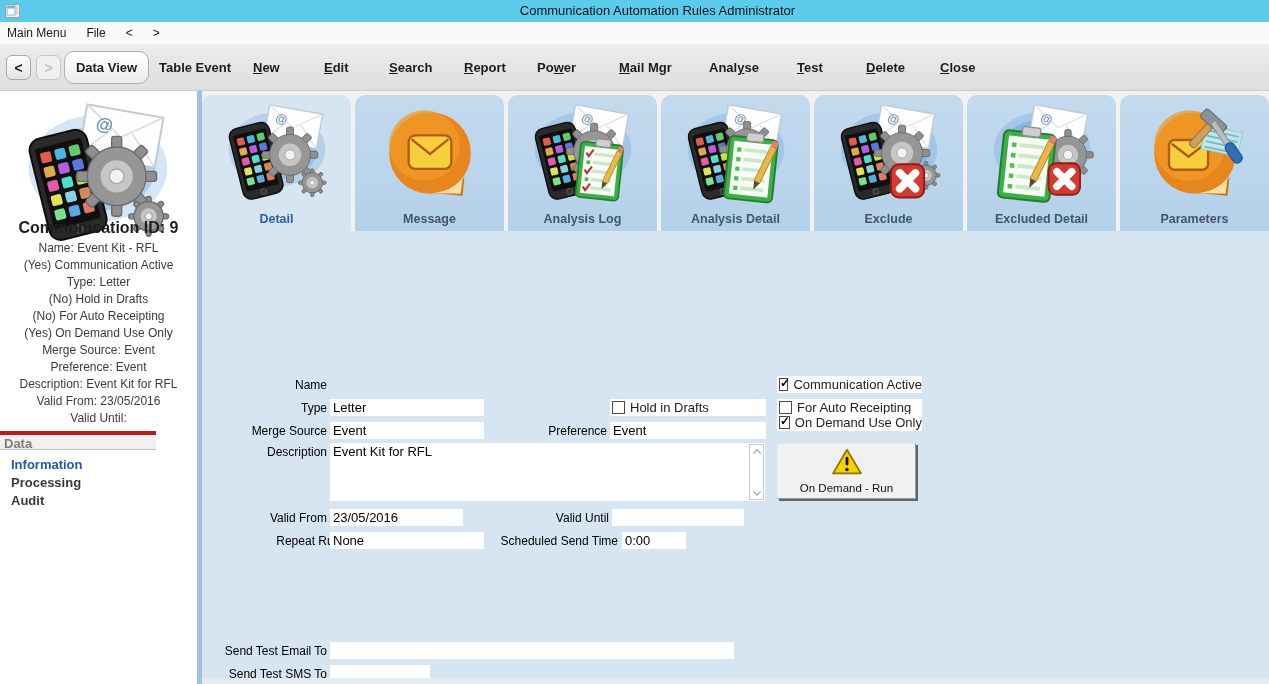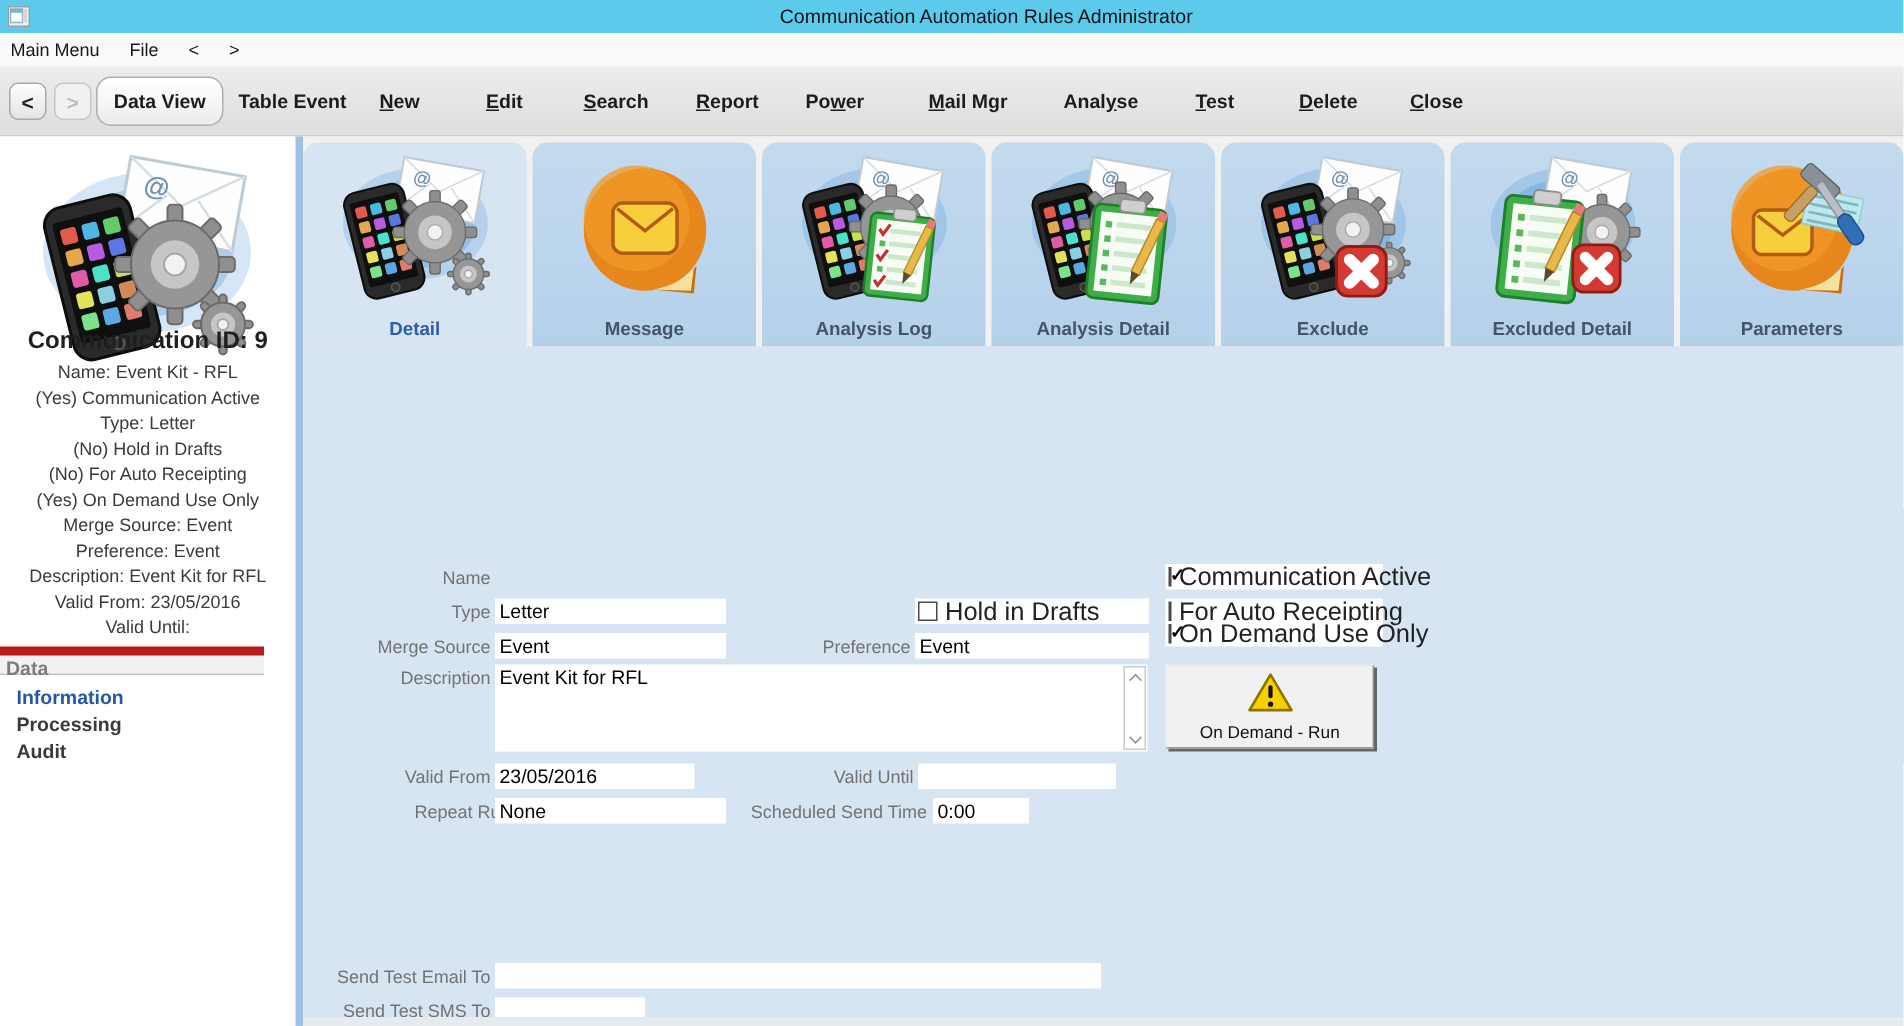--- a/index.html
+++ b/index.html
@@ -34,22 +34,22 @@
   .toolitem u{text-decoration:underline;}
 
   
   .sidebar{position:absolute;left:0;top:91px;width:197px;height:593px;background:#FFFFFF;}
   .splitter{position:absolute;left:197px;top:91px;width:5px;height:593px;background:#9FC2E2;}
   .side-icon{position:absolute;left:18px;top:8px;width:160px;height:118px;}
   .side-title{position:absolute;left:0;width:197px;top:128px;text-align:center;
     font-size:16px;font-weight:bold;color:#1E1E1E;}
   .side-lines{position:absolute;left:0;top:149px;width:197px;}
   .sline{height:17px;line-height:17px;text-align:center;font-size:12px;color:#3B3B3B;white-space:nowrap;}
-  .side-section{position:absolute;left:0;top:340px;width:176px;height:19px;background:#F1F1F1;
-    border-top:6px solid #b91c1c;border-bottom:1px solid #C5C5C5;
+  .side-section{position:absolute;left:0;top:340px;width:156px;height:19px;background:#F1F1F1;
+    border-top:4px solid #b91c1c;border-bottom:1px solid #C5C5C5;
     font-size:13px;font-weight:bold;color:#7C7C7C;padding-left:4px;line-height:17px;}
   .side-links{position:absolute;left:11px;top:365px;}
   .slink{height:18px;line-height:18px;font-size:13px;font-weight:bold;color:#3A3A3A;cursor:default;}
   .slink.active{color:#2458A6;}
 
   
   .content{position:absolute;left:202px;top:91px;width:1067px;height:593px;background:#F1F1F1;}
   .tabstrip{position:absolute;left:0;top:0;width:1067px;height:140px;display:flex;gap:4px;padding-top:4px;}
   .tab{width:149px;height:136px;border-radius:10px 10px 0 0;
     background:linear-gradient(#C3DAEE,#B4D1EA);position:relative;
@@ -57,30 +57,30 @@
   .tab.active{background:#D7E4F2;}
   .tab .ticon{margin-top:6px;width:116px;height:104px;}
   .tab .ticon svg{width:116px;height:104px;}
   .tab .tlabel{position:absolute;bottom:5px;font-size:12.5px;font-weight:bold;color:#44546A;white-space:nowrap;}
   .tab.active .tlabel{color:#2B5FA7;}
 
   .pane{position:absolute;left:0;top:140px;width:1067px;height:447px;background:#D7E4F2;}
   .bottomstrip{position:absolute;left:0;top:587px;width:1067px;height:6px;background:#E6EBF0;}
 
   
-  .flabel{position:absolute;font-size:12px;color:#737373;text-align:right;white-space:nowrap;}
+  .flabel{position:absolute;font-size:12px;color:#000000;text-align:right;white-space:nowrap;}
   .fld{position:absolute;height:17px;background:#fff;border:none;padding:0 3px;
     font-family:"Liberation Sans",sans-serif;font-size:13px;color:#000;outline:none;}
   .chkrow{position:absolute;left:575px;width:145px;height:17px;background:#fff;
     display:flex;align-items:center;gap:5px;padding-left:2px;}
   .chkrow input{appearance:none;-webkit-appearance:none;width:13px;height:13px;margin:0;
     border:1.5px solid #4A4A4A;background:#fff;position:relative;}
   .chkrow input:checked::after{content:"\2713";position:absolute;left:0px;top:-3px;
     font-size:12px;font-weight:bold;color:#000;}
-  .chkrow .chklabel{font-size:17px;color:#222;white-space:nowrap;}
+  .chkrow .chklabel{font-size:13px;color:#222;white-space:nowrap;}
   .runbtn{position:absolute;left:575px;top:212px;width:139px;height:56px;background:#F1F1F1;
     border:1px solid #9A9A9A;border-top-color:#E8E8E8;border-left-color:#E8E8E8;
     box-shadow:2px 2px 0 rgba(70,70,70,.8);display:flex;flex-direction:column;
     align-items:center;justify-content:center;gap:2px;}
   .runbtn .rlabel{font-size:11.5px;color:#111;}
   .tbox{position:absolute;background:#fff;}
   .tbox textarea{position:absolute;left:0;top:0;bottom:0;resize:none;border:none;outline:none;
     background:transparent;font-family:"Liberation Sans",sans-serif;font-size:13px;color:#000;
     padding:1px 3px;overflow:hidden;width:100%;height:100%;}
   .tbox.hasbar textarea{width:calc(100% - 17px);}

